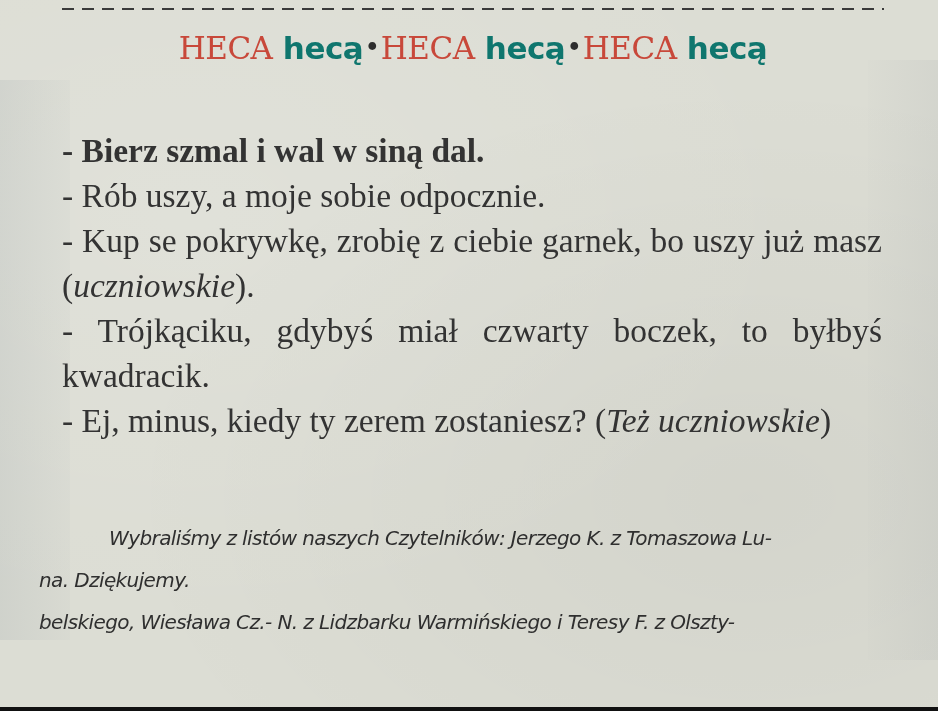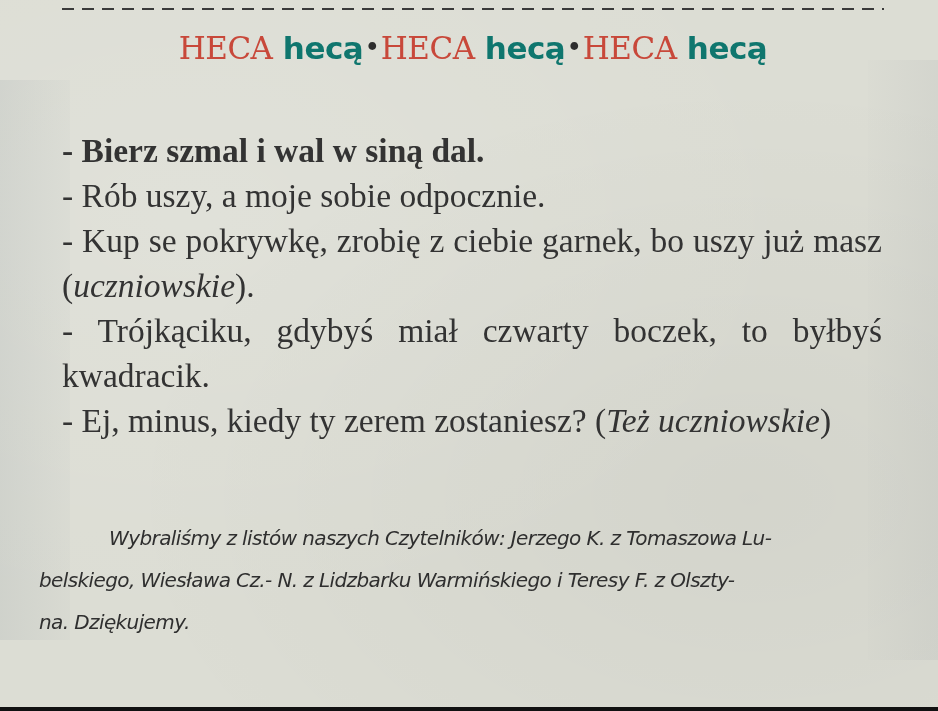--- a/index.html
+++ b/index.html
@@ -66,17 +66,17 @@
 <div class="body">
   <p class="bold">- Bierz szmal i wal w siną dal.</p>
   <p>- Rób uszy, a moje sobie odpocznie.</p>
   <p class="justify"><span>- Kup se pokrywkę, zrobię z ciebie garnek, bo uszy już masz (</span><i>uczniowskie</i><span>).</span></p>
   <p class="justify">- Trójkąciku, gdybyś miał czwarty boczek, to byłbyś kwadracik.</p>
   <p class="justify"><span>- Ej, minus, kiedy ty zerem zostaniesz? (</span><i>Też uczniowskie</i><span>)</span></p>
 </div>
 
 <div class="credits">
   <span class="l1">Wybraliśmy z listów naszych Czytelników: Jerzego K. z Tomaszowa Lu-</span>
+  <span class="l">na. Dziękujemy.</span>
   <span class="l">belskiego, Wiesława Cz.- N. z Lidzbarku Warmińskiego i Teresy F. z Olszty-</span>
-  <span class="l">na. Dziękujemy.</span>
 </div>
 
 <div class="bottom-bar"></div>
 
 </body></html>

